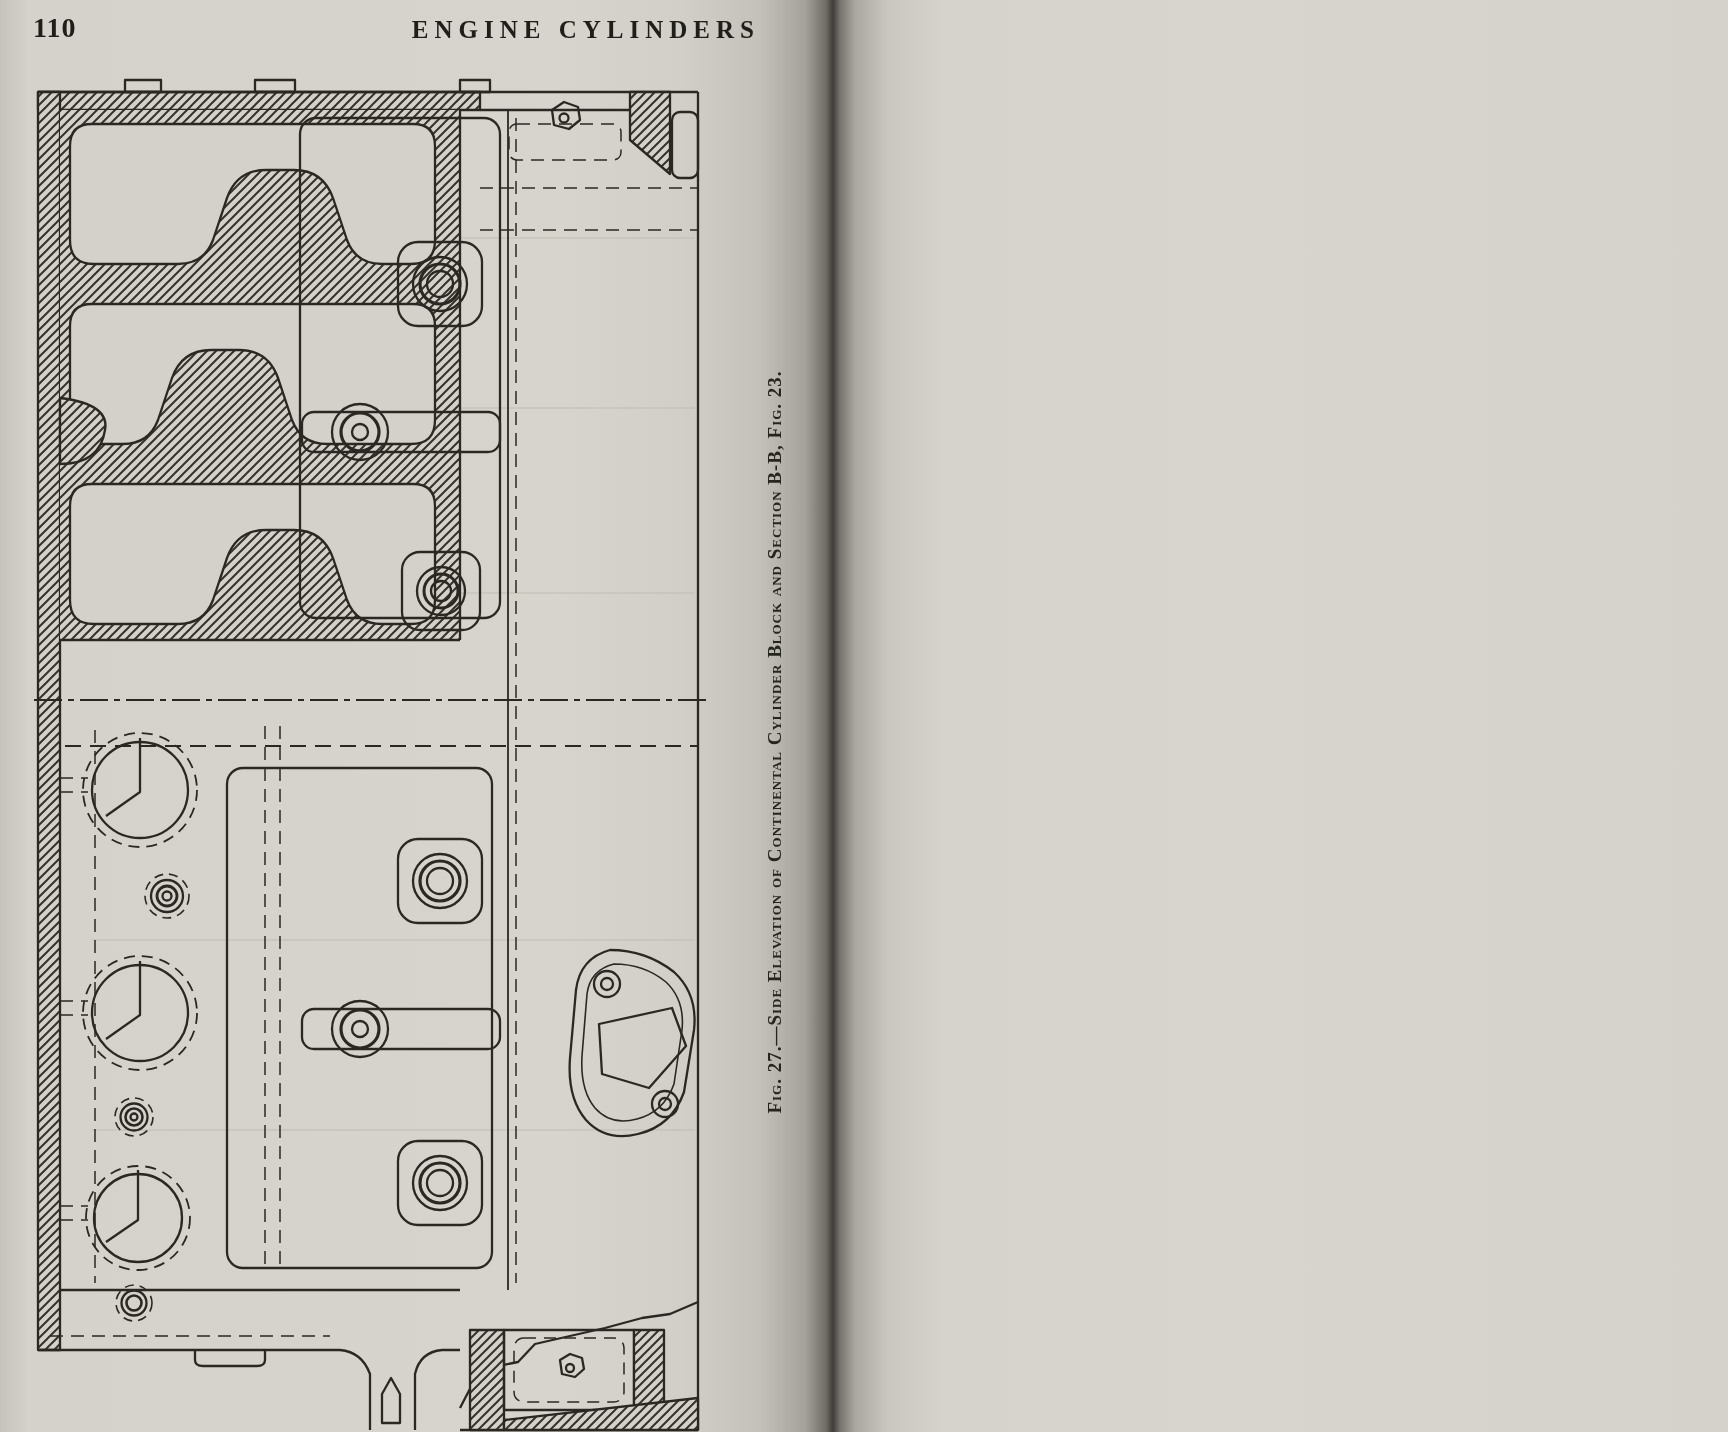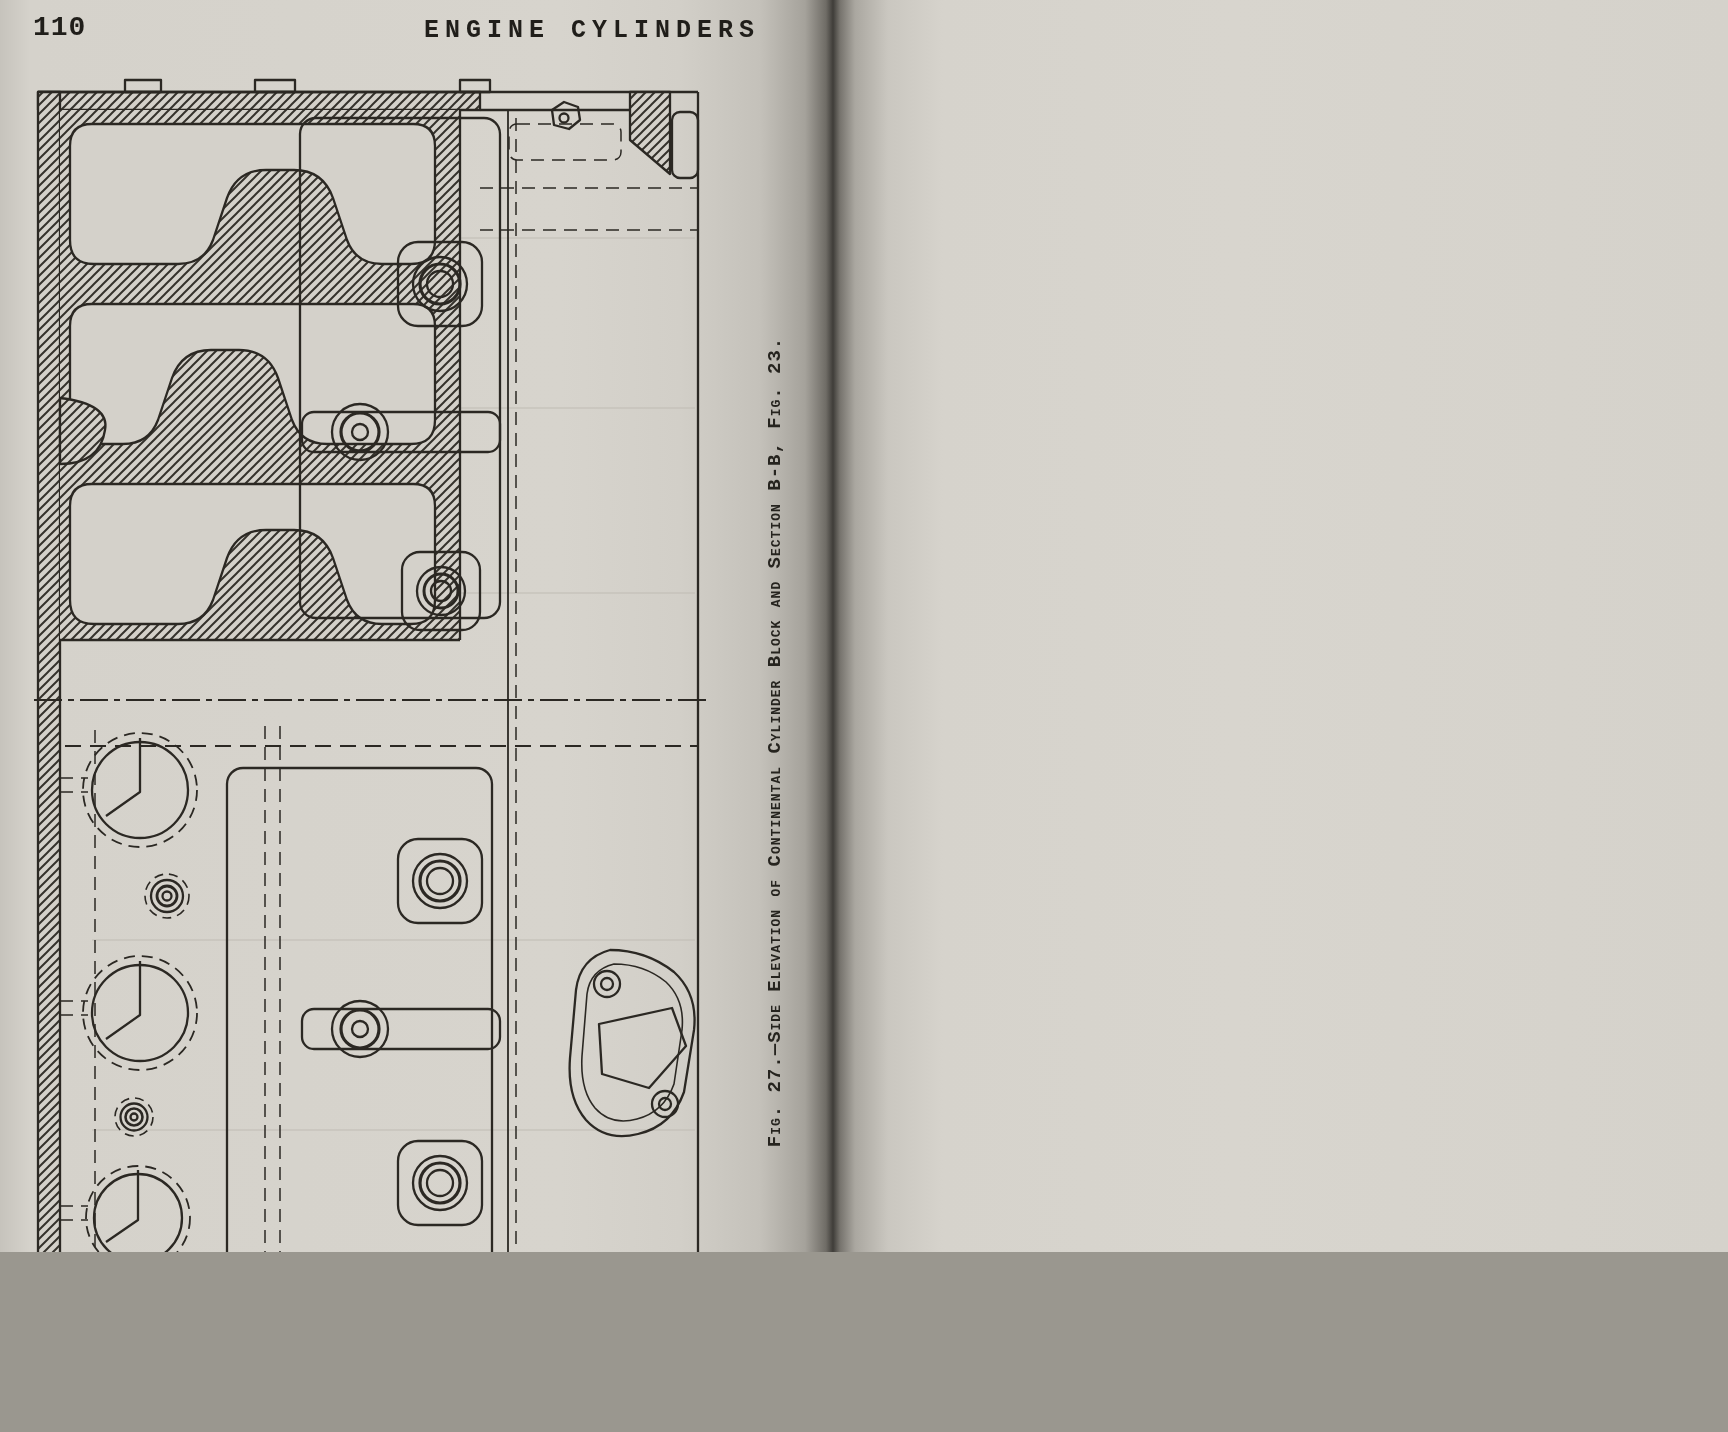--- a/index.html
+++ b/index.html
@@ -1,17 +1,17 @@
 <!DOCTYPE html>
 <html><head>
 <meta charset="utf-8">
 <style>
   html,body{margin:0;padding:0;background:#9a978f;}
-  #canvas{position:relative;width:1728px;height:1252px;overflow:hidden;
-    font-family:Liberation Mono, monospace;color:#201e1a;}
+  #canvas{position:relative;width:1728px;height:1432px;overflow:hidden;
+    font-family:Liberation Serif, serif;color:#201e1a;}
   
   #left-page{position:absolute;left:0;top:0;width:833px;height:1432px;
     background:linear-gradient(90deg,#c6c3bc 0px,#d5d2cb 30px,#d7d4cd 560px,#d2cfc8 680px,#c4c1ba 760px,#a5a29b 805px,#6f6c66 826px,#3f3d39 833px);}
   #right-page{position:absolute;left:833px;top:0;width:895px;height:1432px;
     background:linear-gradient(90deg,#3f3d39 0px,#76736d 7px,#aaa7a0 22px,#cac7c0 55px,#d6d3cc 110px,#d8d5ce 400px,#d5d2cb 100%);}
   
   .running-head{position:absolute;font-weight:bold;letter-spacing:6px;font-size:25px;}
   #lp-head{left:20px;top:16px;width:740px;text-align:right;}
   .folio{position:absolute;font-weight:bold;font-size:28px;letter-spacing:1px;}
   #lp-folio{left:33px;top:12px;}

